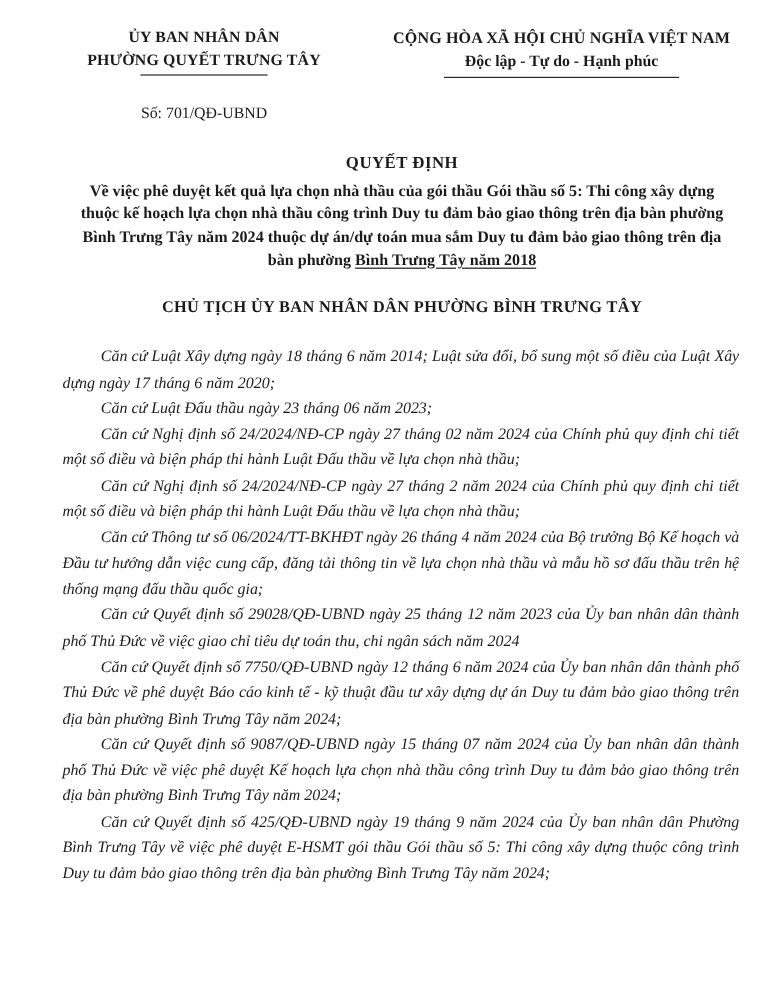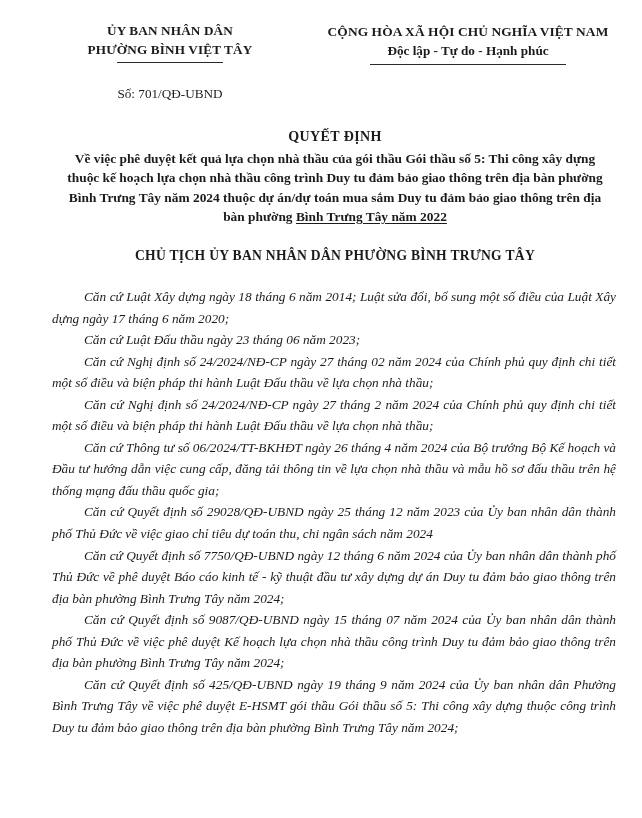--- a/index.html
+++ b/index.html
@@ -141,39 +141,39 @@
 </style>
 </head>
 <body>
 
 <div class="page">
 
   <div class="doc-header">
 
     <div class="header-col left">
       <div class="org-line">ỦY BAN NHÂN DÂN</div>
-      <div class="org-line">PHƯỜNG BÌNH VIỆT TÂY</div>
+      <div class="org-line">PHƯỜNG QUYẾT TRƯNG TÂY</div>
       <div class="rule rule-left"></div>
     </div>
 
     <div class="header-col right">
       <div class="nation-line">CỘNG HÒA XÃ HỘI CHỦ NGHĨA VIỆT NAM</div>
       <div class="motto-line">Độc lập - Tự do - Hạnh phúc</div>
       <div class="rule rule-right"></div>
     </div>
 
   </div>
 
   <div class="subhead-row">
     <div class="doc-number">Số: 701/QĐ-UBND</div>
   </div>
 
   <div class="title-block">
     <div class="title-main">QUYẾT ĐỊNH</div>
-    <div class="title-sub"><span>Về việc phê duyệt kết quả lựa chọn nhà thầu của gói thầu Gói thầu số 5: Thi công xây dựng thuộc kế hoạch lựa chọn nhà thầu công trình Duy tu đảm bảo giao thông trên địa bàn phường Bình Trưng Tây năm 2024 thuộc dự án/dự toán mua sắm Duy tu đảm bảo giao thông trên địa bàn phường </span><span class="u">Bình Trưng Tây năm 2022</span></div>
+    <div class="title-sub"><span>Về việc phê duyệt kết quả lựa chọn nhà thầu của gói thầu Gói thầu số 5: Thi công xây dựng thuộc kế hoạch lựa chọn nhà thầu công trình Duy tu đảm bảo giao thông trên địa bàn phường Bình Trưng Tây năm 2024 thuộc dự án/dự toán mua sắm Duy tu đảm bảo giao thông trên địa bàn phường </span><span class="u">Bình Trưng Tây năm 2018</span></div>
   </div>
 
   <div class="authority-line">CHỦ TỊCH ỦY BAN NHÂN DÂN PHƯỜNG BÌNH TRƯNG TÂY</div>
 
   <div class="body-block">
     <p class="para">Căn cứ Luật Xây dựng ngày 18 tháng 6 năm 2014; Luật sửa đổi, bổ sung một số điều của Luật Xây dựng ngày 17 tháng 6 năm 2020;</p>
     <p class="para">Căn cứ Luật Đấu thầu ngày 23 tháng 06 năm 2023;</p>
     <p class="para">Căn cứ Nghị định số 24/2024/NĐ-CP ngày 27 tháng 02 năm 2024 của Chính phủ quy định chi tiết một số điều và biện pháp thi hành Luật Đấu thầu về lựa chọn nhà thầu;</p>
     <p class="para">Căn cứ Nghị định số 24/2024/NĐ-CP ngày 27 tháng 2 năm 2024 của Chính phủ quy định chi tiết một số điều và biện pháp thi hành Luật Đấu thầu về lựa chọn nhà thầu;</p>
     <p class="para">Căn cứ Thông tư số 06/2024/TT-BKHĐT ngày 26 tháng 4 năm 2024 của Bộ trưởng Bộ Kế hoạch và Đầu tư hướng dẫn việc cung cấp, đăng tải thông tin về lựa chọn nhà thầu và mẫu hồ sơ đấu thầu trên hệ thống mạng đấu thầu quốc gia;</p>

